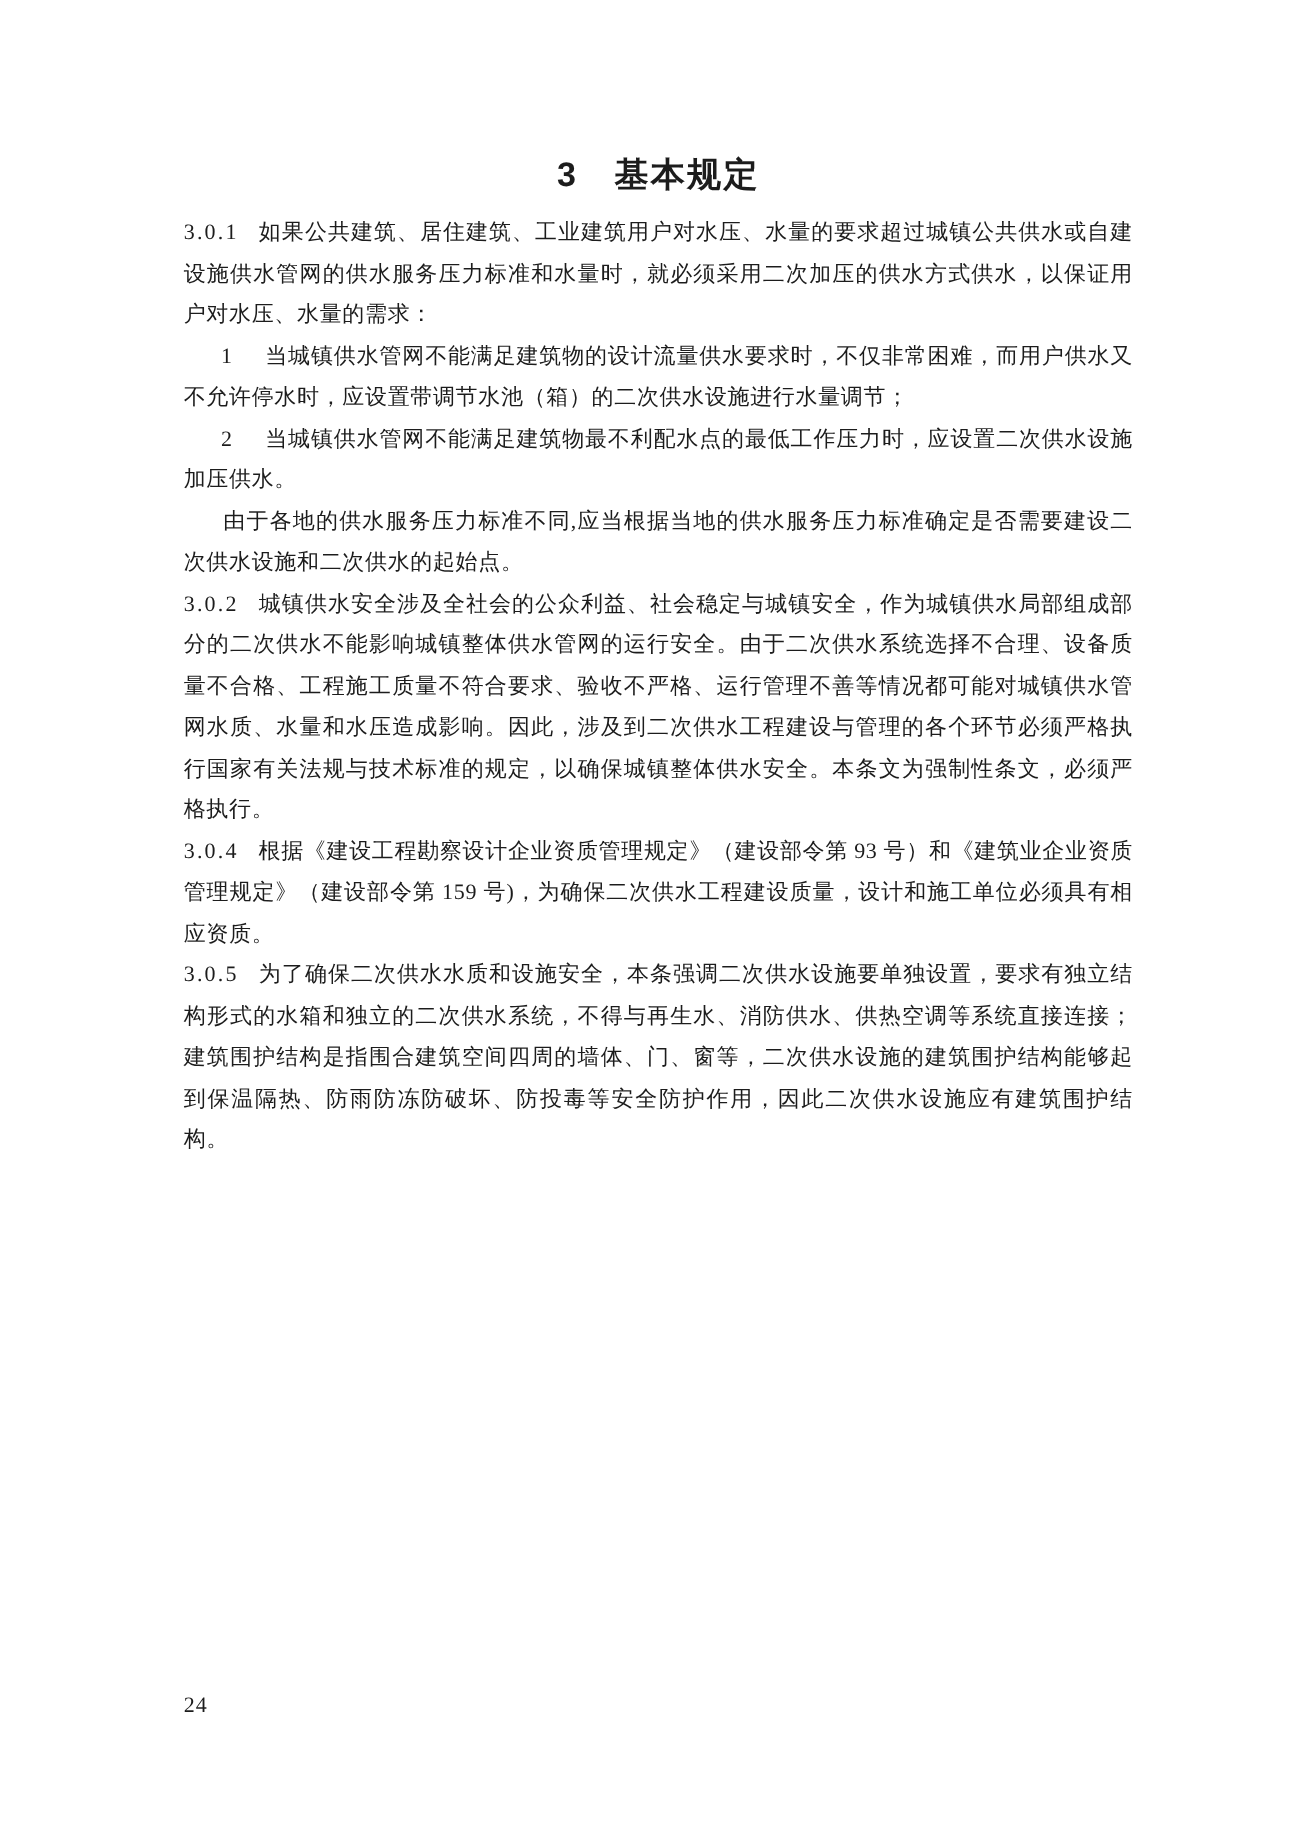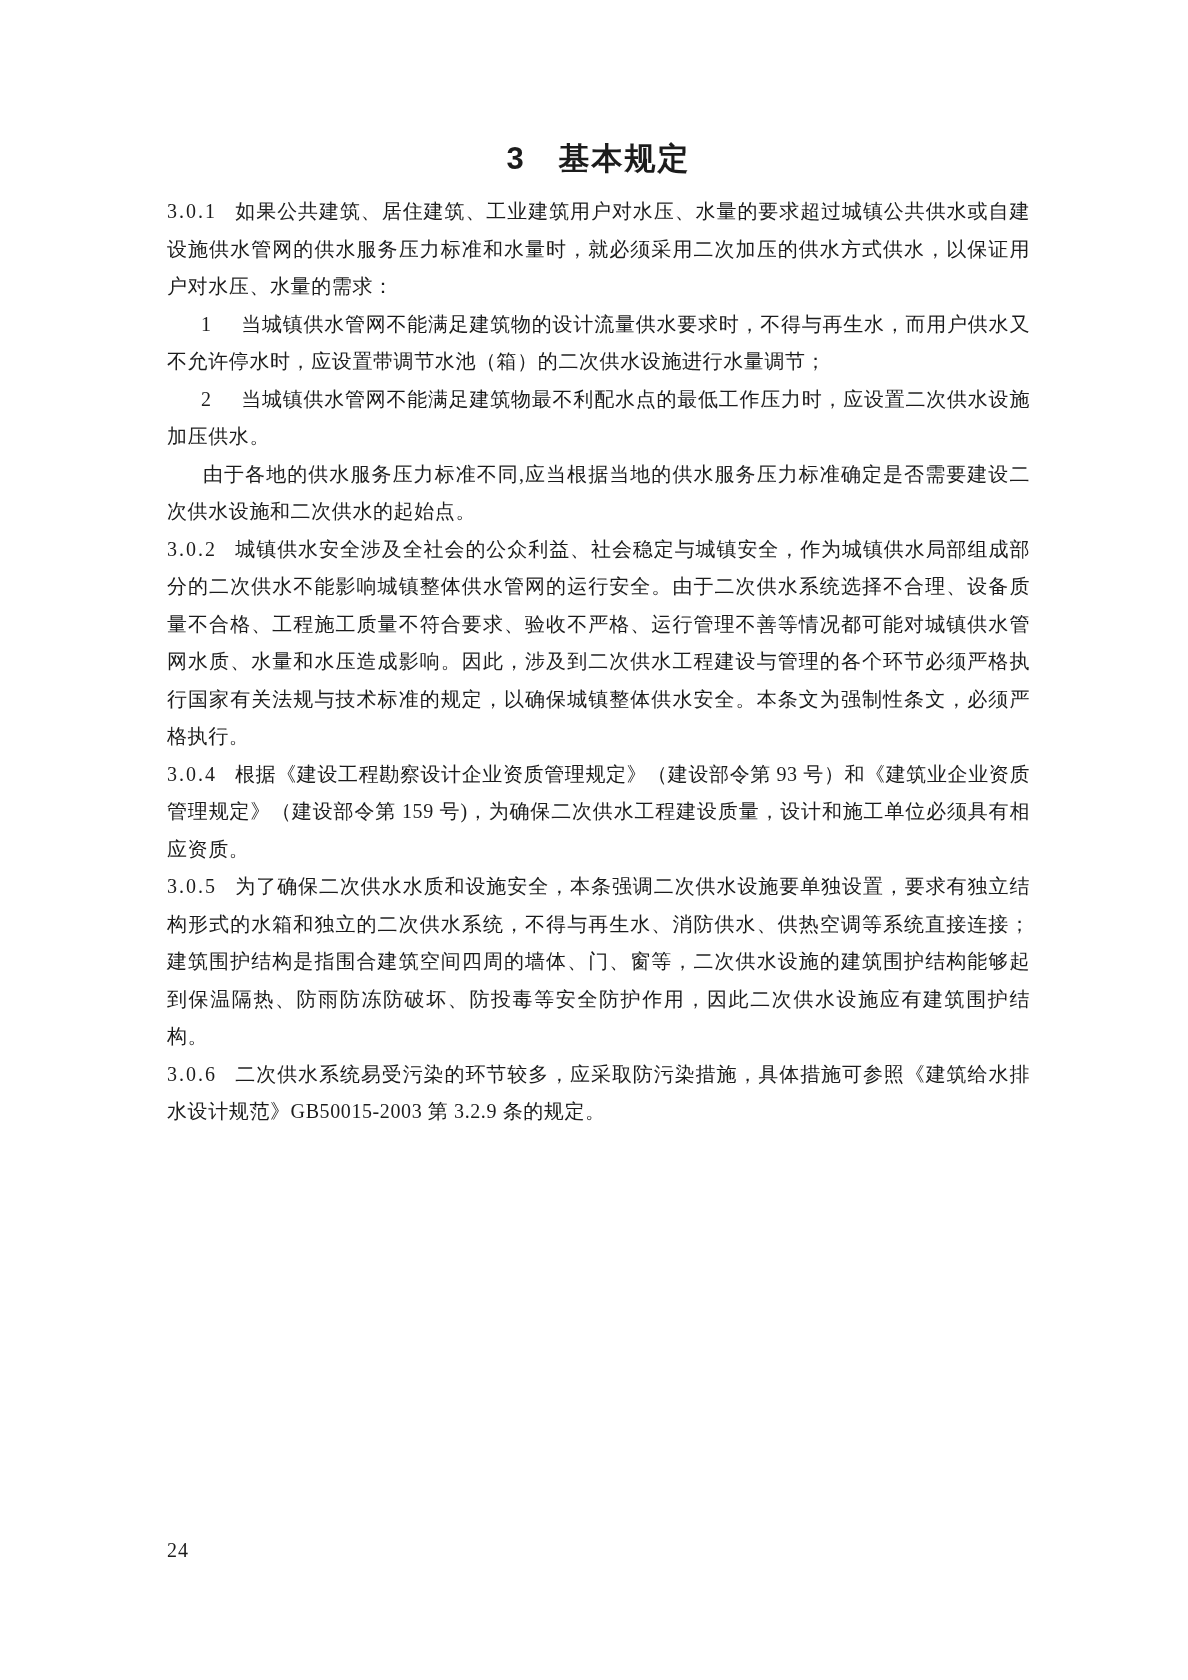--- a/index.html
+++ b/index.html
@@ -62,34 +62,33 @@
 <body>
 
 <div class="page">
 
   <h1 class="doc-title">3　基本规定</h1>
 
   <div class="body-text">
 
     <p class="para section"><span class="clause-label">3.0.1</span><span>如果公共建筑、居住建筑、工业建筑用户对水压、水量的要求超过城镇公共供水或自建设施供水管网的供水服务压力标准和水量时，就必须采用二次加压的供水方式供水，以保证用户对水压、水量的需求：</span></p>
 
-    <p class="para subitem"><span class="clause-label">1</span><span>当城镇供水管网不能满足建筑物的设计流量供水要求时，不得与再生水，而用户供水又不允许停水时，应设置带调节水池（箱）的二次供水设施进行水量调节；</span></p>
+    <p class="para subitem"><span class="clause-label">1</span><span>当城镇供水管网不能满足建筑物的设计流量供水要求时，不仅非常困难，而用户供水又不允许停水时，应设置带调节水池（箱）的二次供水设施进行水量调节；</span></p>
 
     <p class="para subitem"><span class="clause-label">2</span><span>当城镇供水管网不能满足建筑物最不利配水点的最低工作压力时，应设置二次供水设施加压供水。</span></p>
 
     <p class="para plain"><span>由于各地的供水服务压力标准不同,应当根据当地的供水服务压力标准确定是否需要建设二次供水设施和二次供水的起始点。</span></p>
 
     <p class="para section"><span class="clause-label">3.0.2</span><span>城镇供水安全涉及全社会的公众利益、社会稳定与城镇安全，作为城镇供水局部组成部分的二次供水不能影响城镇整体供水管网的运行安全。由于二次供水系统选择不合理、设备质量不合格、工程施工质量不符合要求、验收不严格、运行管理不善等情况都可能对城镇供水管网水质、水量和水压造成影响。因此，涉及到二次供水工程建设与管理的各个环节必须严格执行国家有关法规与技术标准的规定，以确保城镇整体供水安全。本条文为强制性条文，必须严格执行。</span></p>
 
 
     <p class="para section"><span class="clause-label">3.0.4</span><span>根据《建设工程勘察设计企业资质管理规定》（建设部令第 93 号）和《建筑业企业资质管理规定》（建设部令第 159 号)，为确保二次供水工程建设质量，设计和施工单位必须具有相应资质。</span></p>
 
     <p class="para section"><span class="clause-label">3.0.5</span><span>为了确保二次供水水质和设施安全，本条强调二次供水设施要单独设置，要求有独立结构形式的水箱和独立的二次供水系统，不得与再生水、消防供水、供热空调等系统直接连接；建筑围护结构是指围合建筑空间四周的墙体、门、窗等，二次供水设施的建筑围护结构能够起到保温隔热、防雨防冻防破坏、防投毒等安全防护作用，因此二次供水设施应有建筑围护结构。</span></p>
 
-    <p class="para section"><span class="clause-label">3.0.6</span><span>二次供水系统易受污染的环节较多，应采取防污染措施，具体措施可参照《建筑给水排水设计规范》GB50015-2003 第 3.2.9 条的规定。</span></p>
 
 
 
   </div>
 
   <div class="page-number">24</div>
 
 </div>
 
 </body></html>

